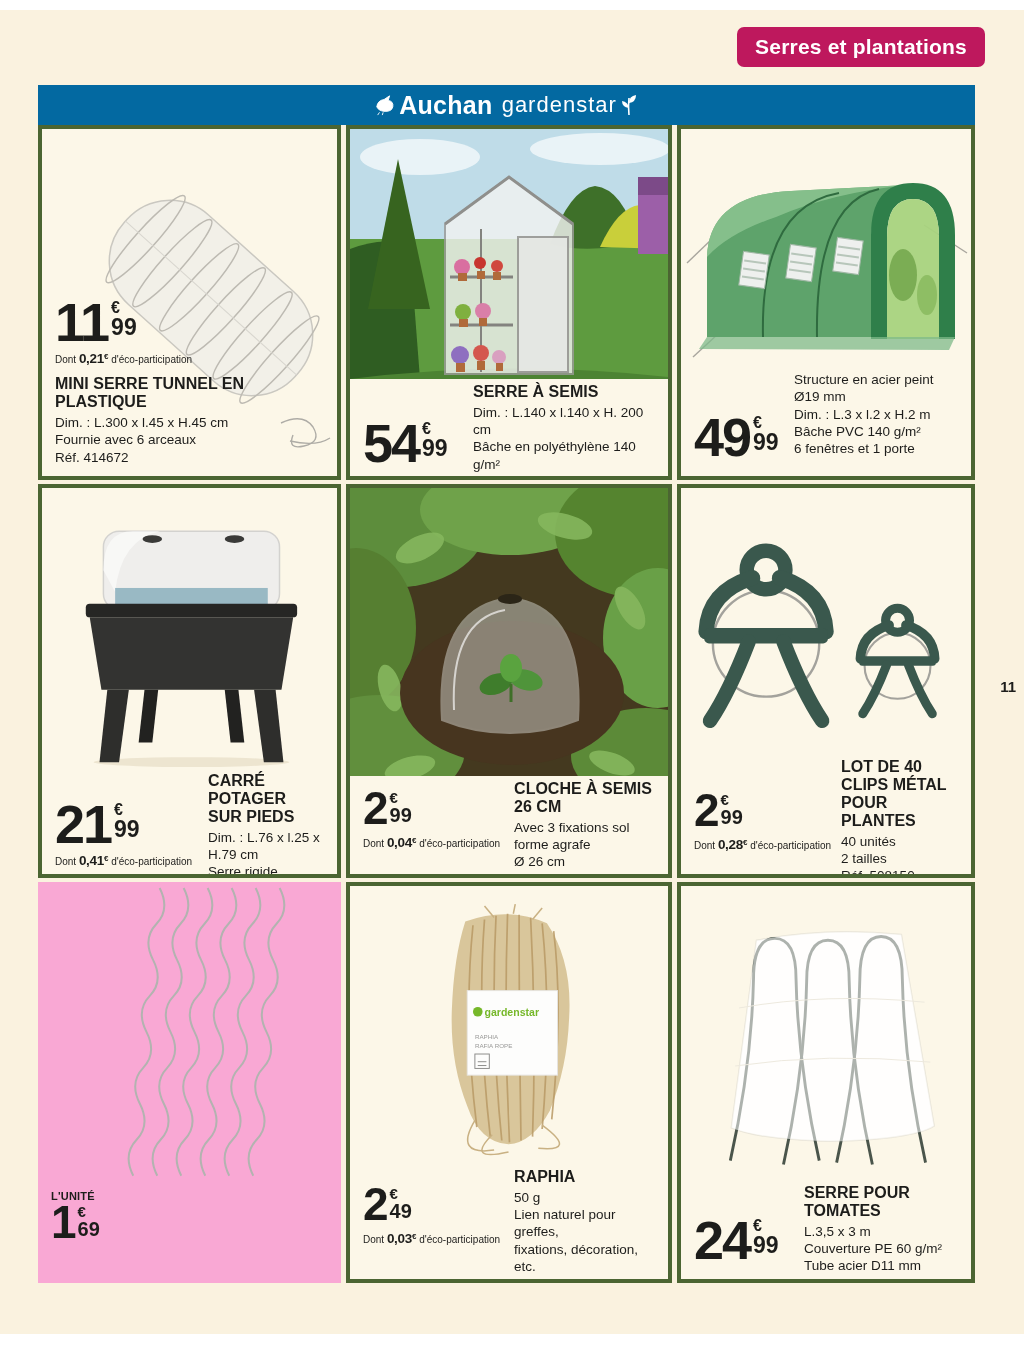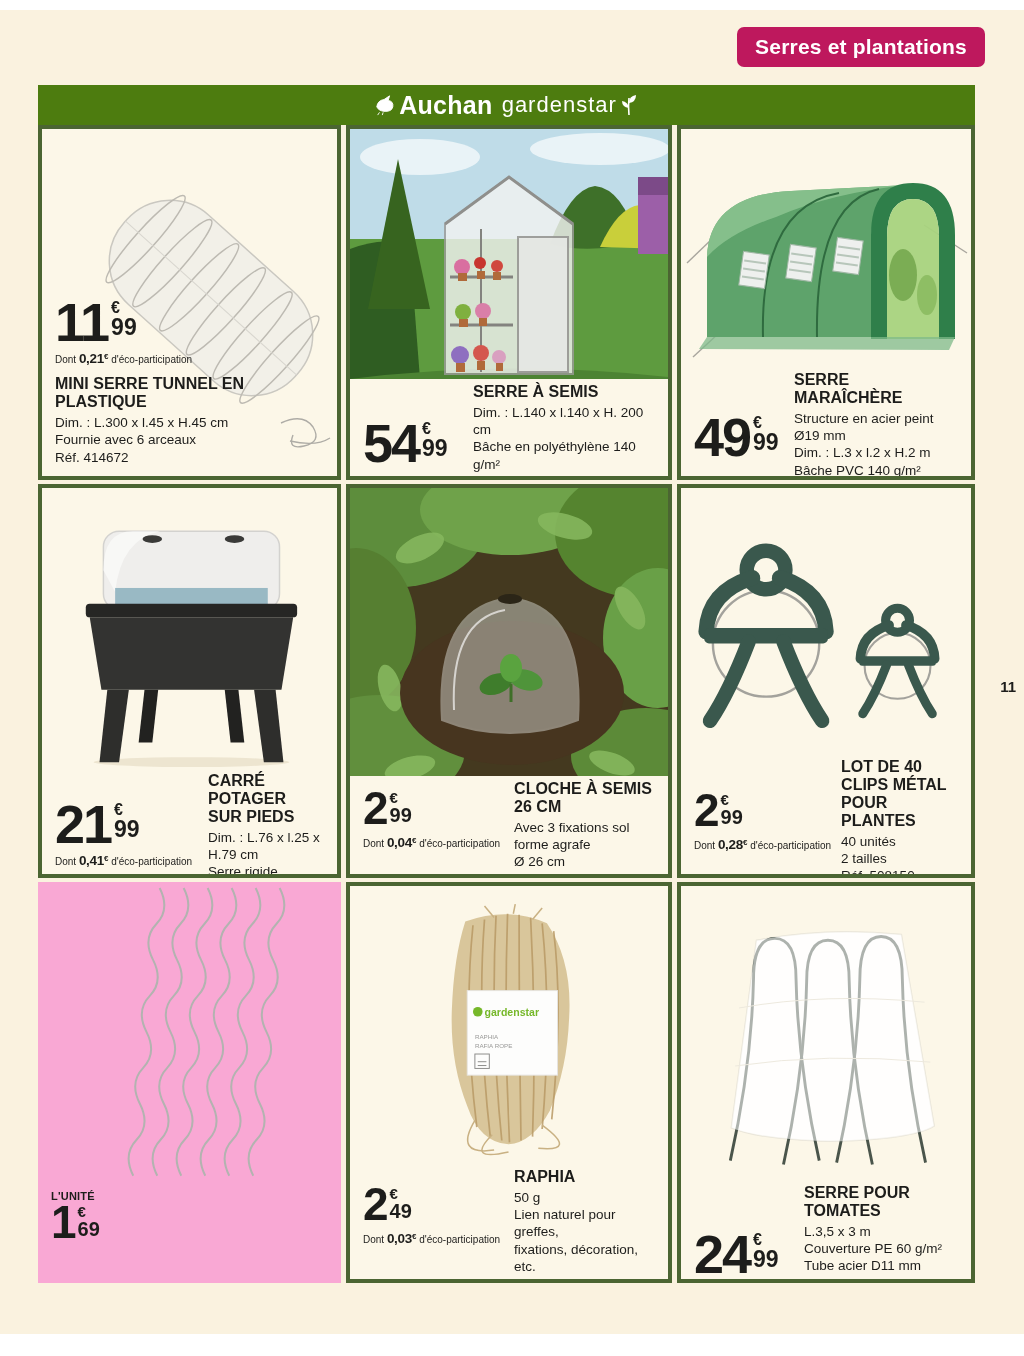--- a/index.html
+++ b/index.html
@@ -2,21 +2,21 @@
 <html><head>
 <meta charset="utf-8">
 <style>
   html,body{margin:0;padding:0;}
   body{font-family:"Liberation Sans","DejaVu Sans",sans-serif;background:#e8e8e8;}
   .sheet{position:relative;width:1024px;height:1356px;background:#FAF2DF;overflow:hidden;}
   .top-strip{position:absolute;top:0;left:0;right:0;height:10px;background:#fff;}
   .bottom-strip{position:absolute;bottom:0;left:0;right:0;height:22px;background:#fff;}
   .banner{position:absolute;top:27px;right:39px;background:#be185d;color:#fff;
           font-weight:bold;font-size:21px;padding:8px 18px;border-radius:7px;letter-spacing:.2px;}
-  .header{position:absolute;top:85px;left:38px;width:937px;height:40px;background:#4d7c0f;
+  .header{position:absolute;top:85px;left:38px;width:937px;height:40px;background:#0369a1;
           display:flex;align-items:center;justify-content:center;color:#fff;gap:9px;}
   .brand{font-weight:bold;font-size:25px;letter-spacing:.3px;display:flex;align-items:center;gap:3px;}
   .subbrand{font-size:22px;font-weight:normal;letter-spacing:1px;display:flex;align-items:center;gap:2px;}
   .pagenum{position:absolute;right:8px;top:678px;font-weight:bold;font-size:15px;color:#1D1D1B;}
 
   .grid{position:absolute;top:125px;left:38px;width:937px;display:grid;
         grid-template-columns:303px 326px 298px;grid-template-rows:355px 394px 401px;gap:4px 5px;}
   .cell{border:4px solid #4B6532;background:#FCF7E8;position:relative;overflow:hidden;box-sizing:border-box;}
   .cell.noborder{border:none;background:#f9a8d4;}
 
@@ -210,21 +210,20 @@
         <div class="pricecol" style="margin-top:44px;min-width:90px;">
           <div class="price">
             <span class="int">49</span>
             <span class="sup">
                 <span class="eur">€</span>
             <span class="cents">99</span>
               </span>
           </div>
         </div>
         <div class="textcol">
-          <div class="title">SERRE MARAÎCHÈRE</div>
           <div class="detail">Structure en acier peint Ø19 mm</div>
           <div class="detail">Dim. : L.3 x l.2 x H.2 m</div>
           <div class="detail">Bâche PVC 140 g/m²</div>
           <div class="detail">6 fenêtres et 1 porte</div>
 
         </div>
       </div>
     </div>
 
     <div class="cell">
@@ -452,21 +451,21 @@
         <g fill="none" stroke="#4A554B" stroke-width="3">
           <path d="M51,278 Q73,180 75,90 Q75,48 97,48 Q119,48 119,90 Q121,180 143,278"></path>
           <path d="M106,282 Q128,184 130,92 Q130,50 152,50 Q174,50 174,92 Q176,184 198,282"></path>
           <path d="M161,280 Q183,182 185,90 Q185,46 207,46 Q229,46 229,90 Q231,182 253,280"></path>
         </g>
         <path d="M52,244 L78,50 Q150,36 228,44 L262,242 Q240,256 155,258 Q80,256 52,244 Z" fill="#FFFFFF" opacity=".55"></path>
         <path d="M60,120 Q150,104 252,114 M56,180 Q150,166 258,176" stroke="#ECE8DD" stroke-width="1" fill="none"></path>
       </svg>
         </div>
       <div class="bodyrow">
-        <div class="pricecol" style="margin-top:48px;min-width:100px;">
+        <div class="pricecol" style="margin-top:34px;min-width:100px;">
           <div class="price">
             <span class="int">24</span>
             <span class="sup">
                 <span class="eur">€</span>
             <span class="cents">99</span>
               </span>
           </div>
         </div>
         <div class="textcol">
           <div class="title">SERRE POUR TOMATES</div>

